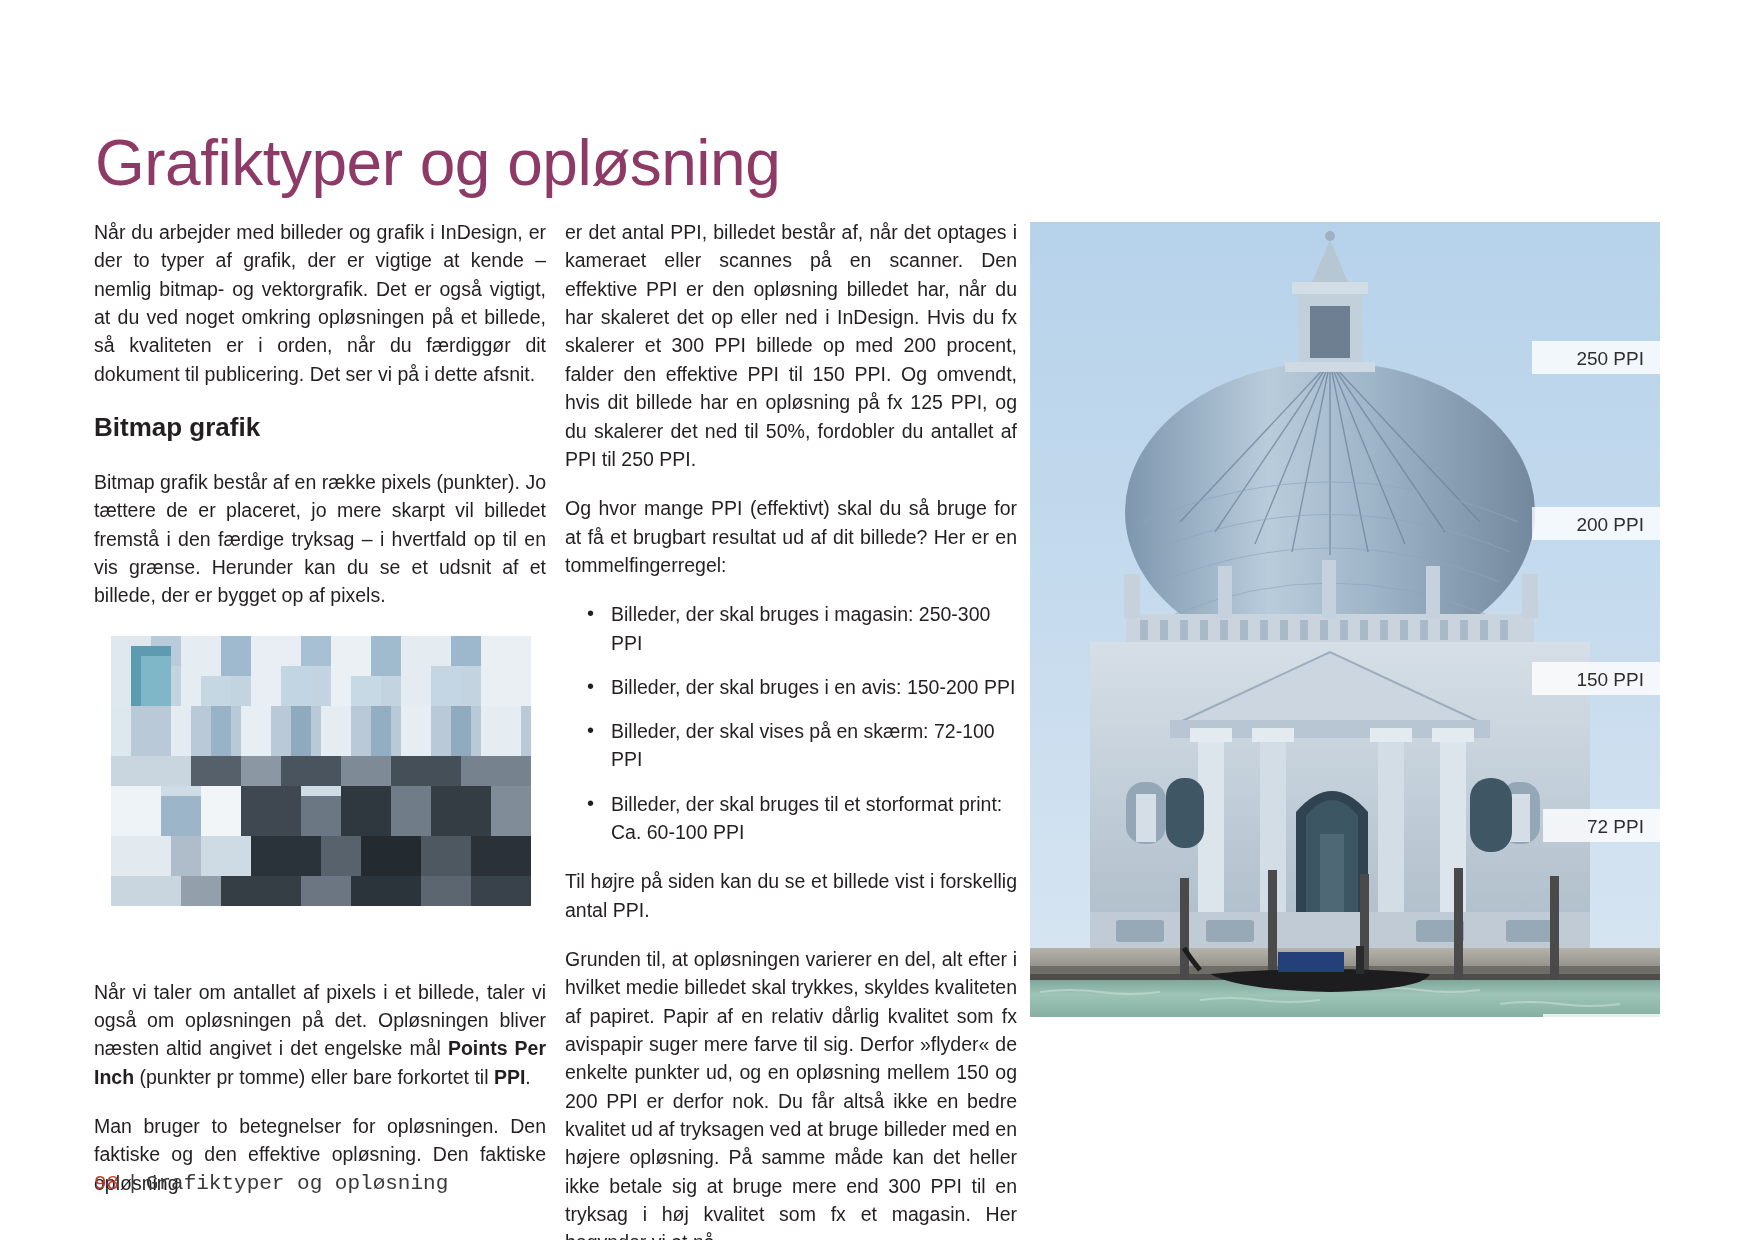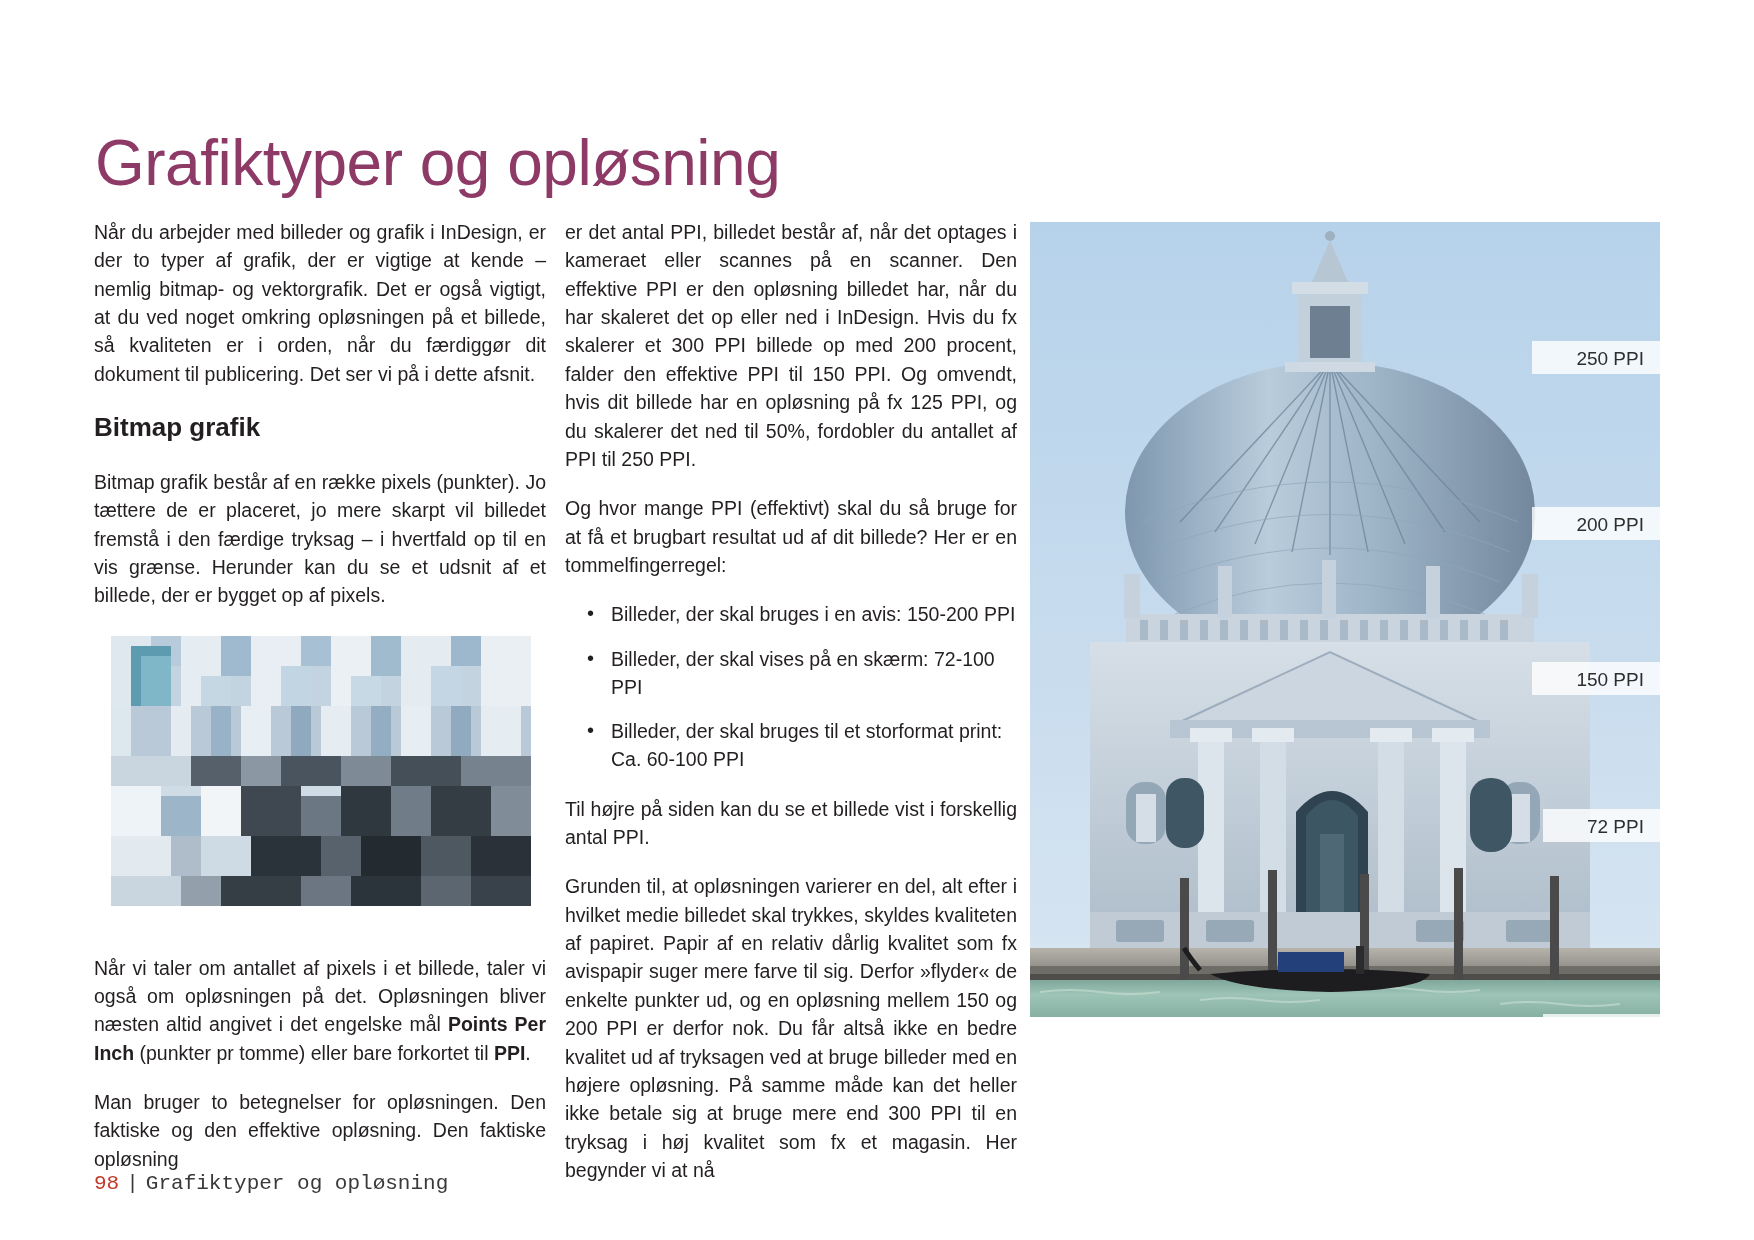--- a/index.html
+++ b/index.html
@@ -248,32 +248,33 @@
           <rect x="7" y="24" width="4" height="3" fill="#939fab"></rect>
           <rect x="11" y="24" width="8" height="3" fill="#353d45"></rect>
           <rect x="19" y="24" width="5" height="3" fill="#6b7682"></rect>
           <rect x="24" y="24" width="7" height="3" fill="#2c343b"></rect>
           <rect x="31" y="24" width="5" height="3" fill="#5c6670"></rect>
           <rect x="36" y="24" width="6" height="3" fill="#39414a"></rect>
         </g>
       </svg>
     </div>
 
-    <p style="margin-top:48px"><span>Når vi taler om antallet af pixels i et billede, taler vi også om opløsningen på det. Opløsningen bliver næsten altid angivet i det engelske mål </span><b>Points Per Inch</b><span> (punkter pr tomme) eller bare forkortet til </span><b>PPI</b><span>.</span></p>
+    <p style="margin-top:72px"><span>Når vi taler om antallet af pixels i et billede, taler vi også om opløsningen på det. Opløsningen bliver næsten altid angivet i det engelske mål </span><b>Points Per Inch</b><span> (punkter pr tomme) eller bare forkortet til </span><b>PPI</b><span>.</span></p>
 
     <p>Man bruger to betegnelser for opløsningen. Den faktiske og den effektive opløsning. Den faktiske opløsning</p>
   </div>
 
   <div class="col col-2">
 
     <p>er det antal PPI, billedet består af, når det optages i kameraet eller scannes på en scanner. Den effektive PPI er den opløsning billedet har, når du har skaleret det op eller ned i InDesign. Hvis du fx skalerer et 300 PPI billede op med 200 procent, falder den effektive PPI til 150 PPI. Og omvendt, hvis dit billede har en opløsning på fx 125 PPI, og du skalerer det ned til 50%, fordobler du antallet af PPI til 250 PPI.</p>
 
     <p>Og hvor mange PPI (effektivt) skal du så bruge for at få et brugbart resultat ud af dit billede? Her er en tommelfingerregel:</p>
 
     <ul class="rules">
+      <li>Billeder, der skal bruges i magasin: 250-300 PPI</li>
       <li>Billeder, der skal bruges i en avis: 150-200 PPI</li>
       <li>Billeder, der skal vises på en skærm: 72-100 PPI</li>
       <li>Billeder, der skal bruges til et storformat print: Ca. 60-100 PPI</li>
     </ul>
 
     <p>Til højre på siden kan du se et billede vist i forskellig antal PPI.</p>
 
     <p>Grunden til, at opløsningen varierer en del, alt efter i hvilket medie billedet skal trykkes, skyldes kvaliteten af papiret. Papir af en relativ dårlig kvalitet som fx avispapir suger mere farve til sig. Derfor »flyder« de enkelte punkter ud, og en opløsning mellem 150 og 200 PPI er derfor nok. Du får altså ikke en bedre kvalitet ud af tryksagen ved at bruge billeder med en højere opløsning. På samme måde kan det heller ikke betale sig at bruge mere end 300 PPI til en tryksag i høj kvalitet som fx et magasin. Her begynder vi at nå</p>
   </div>
 

